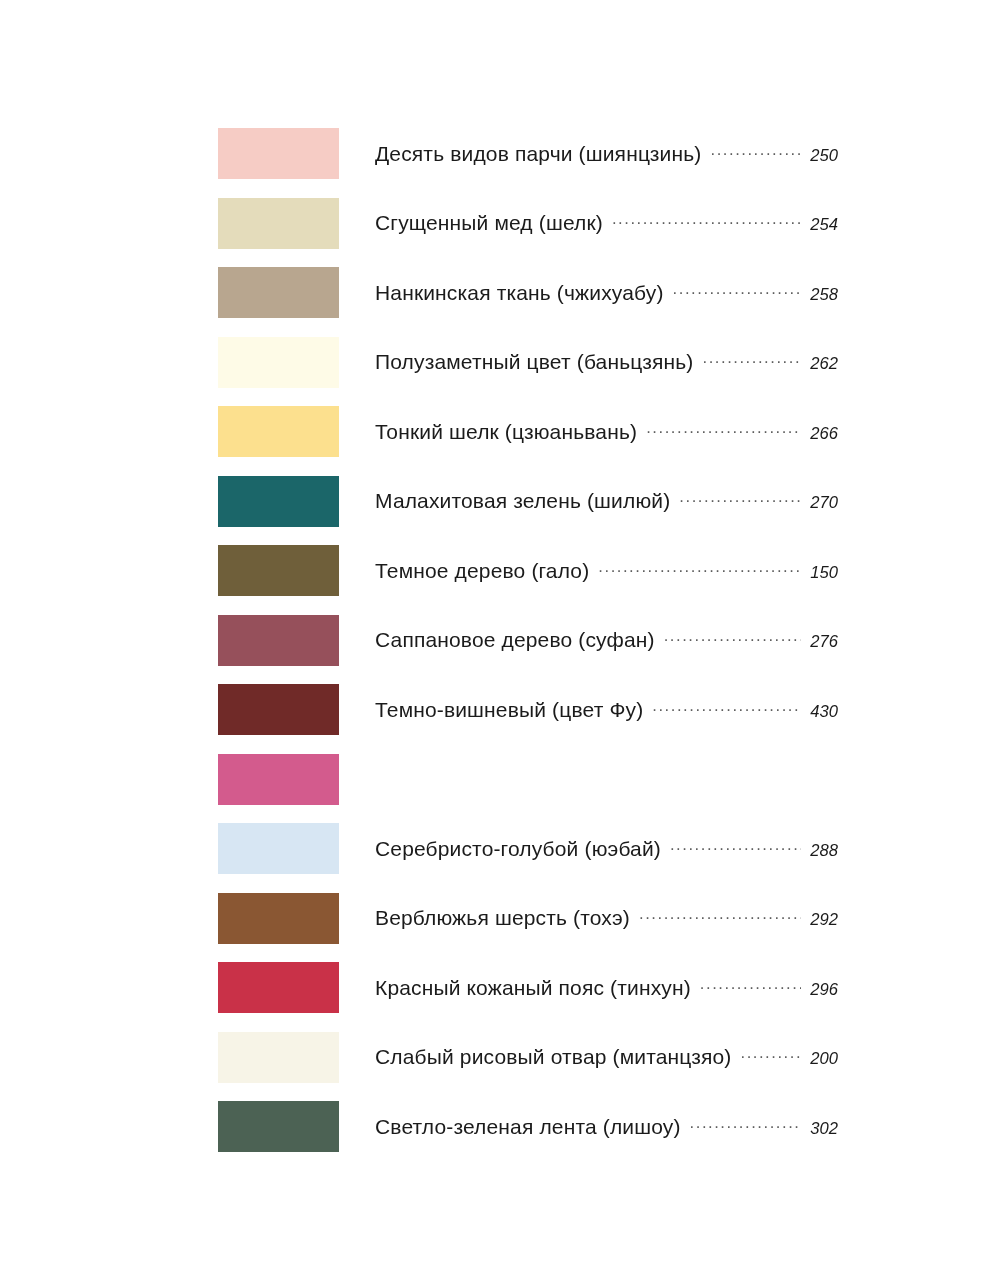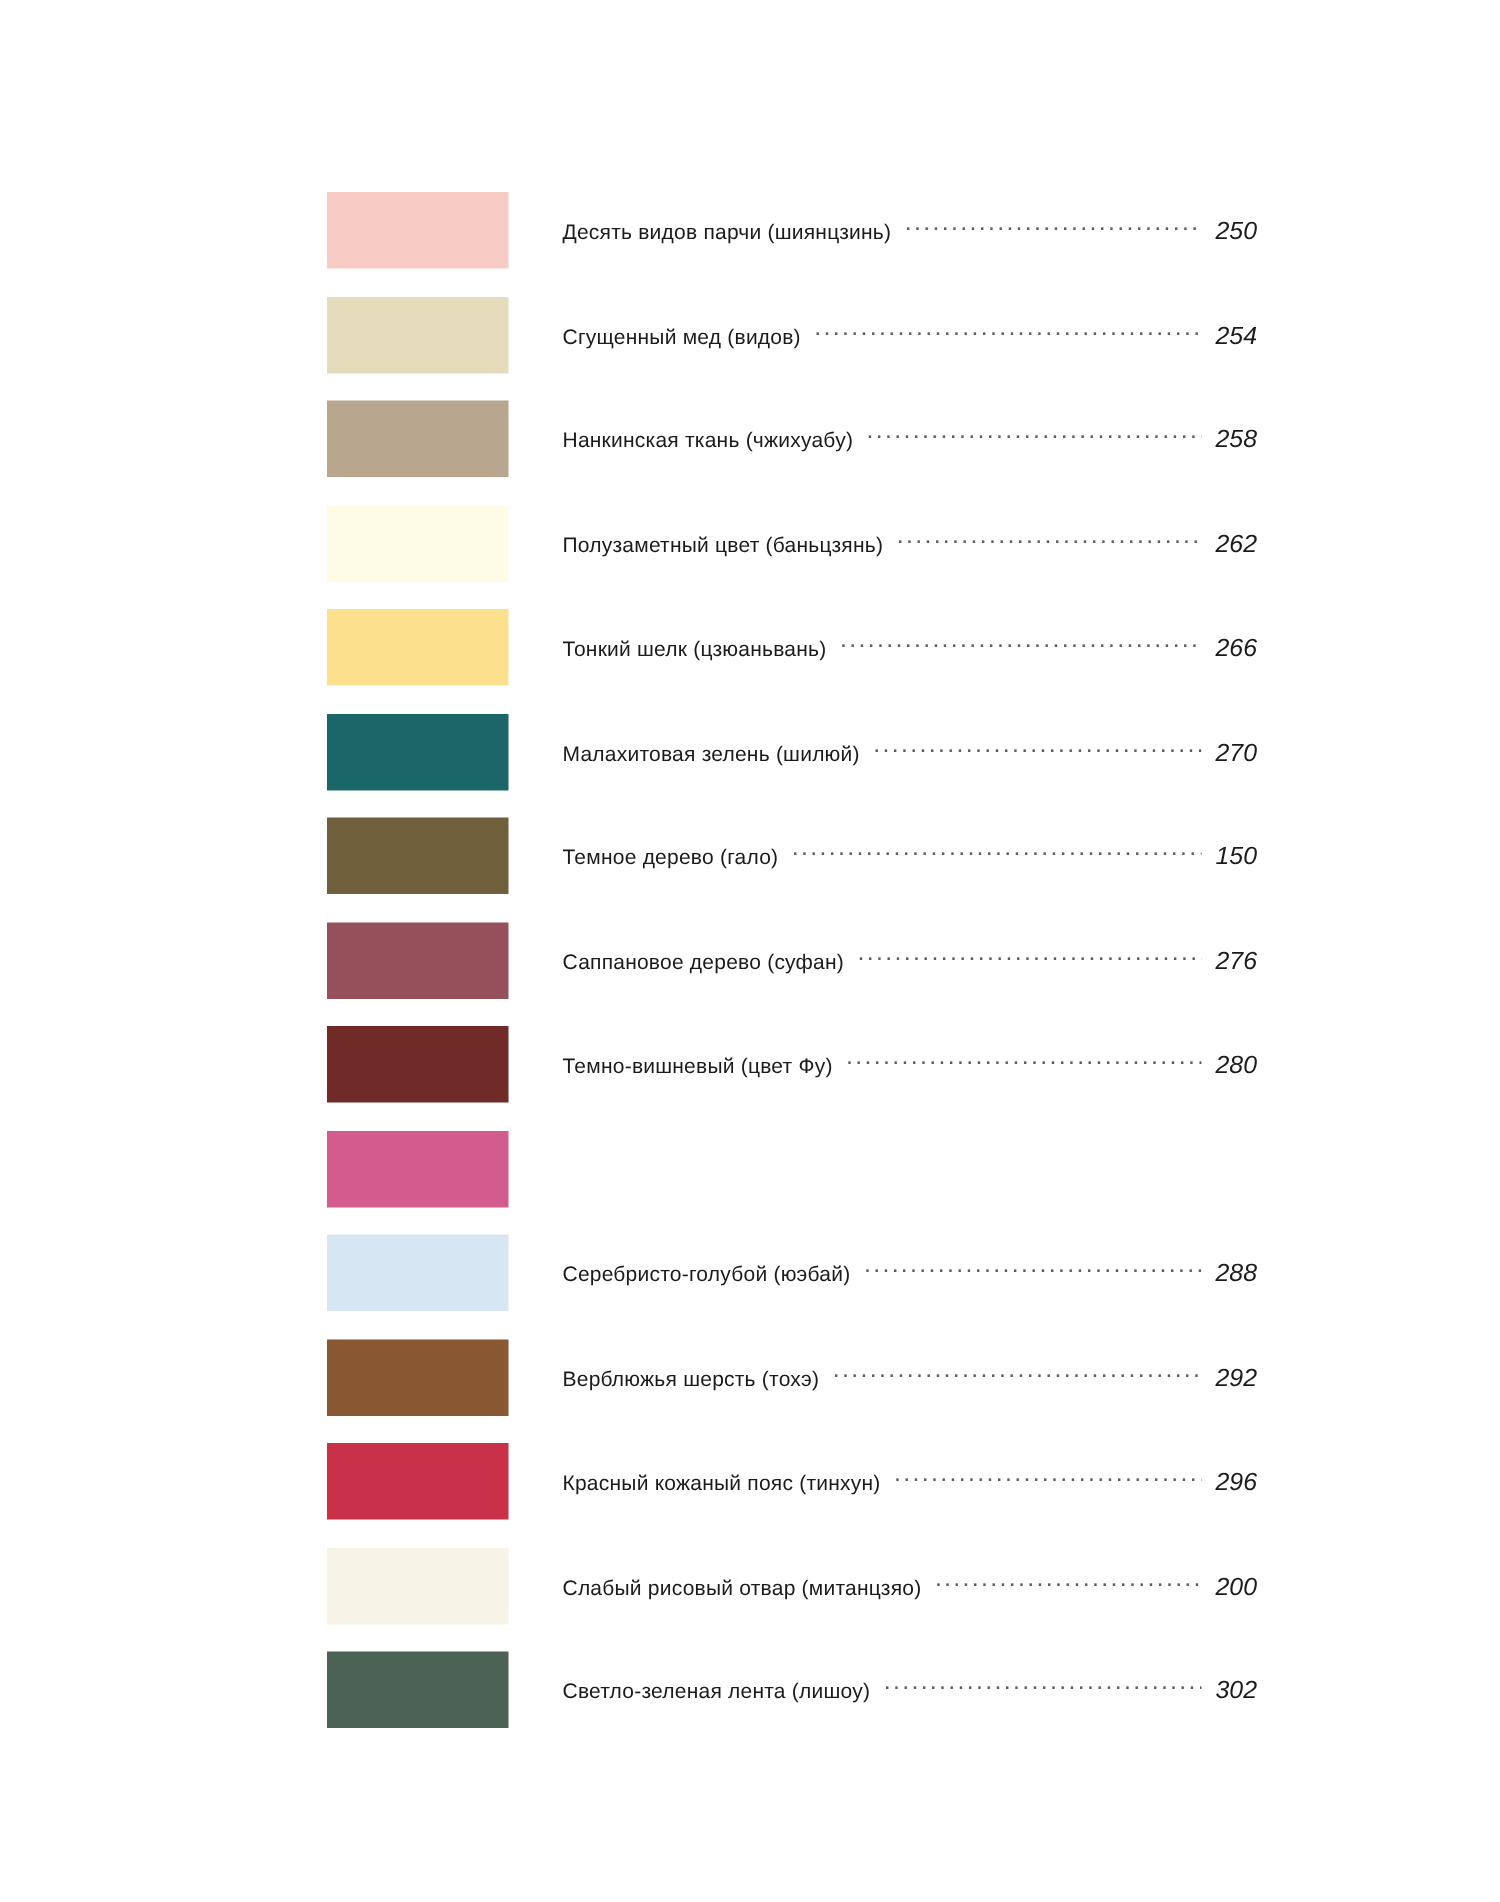--- a/index.html
+++ b/index.html
@@ -50,21 +50,21 @@
 
   .entry-body {
     flex: 1 1 auto;
     display: flex;
     align-items: baseline;
     margin-left: 36px;
     min-width: 0;
   }
 
   .entry-title {
-    font-size: 14px;
+    font-size: 21px;
     letter-spacing: 0.15px;
     white-space: nowrap;
     color: #1b1b1b;
   }
 
   .leader {
     flex: 1 1 auto;
     margin: 0 7px 0 9px;
     position: relative;
     height: 1em;
@@ -103,21 +103,21 @@
         <span class="swatch" style="background: rgb(246, 204, 197);"></span>
         <span class="entry-body">
           <span class="entry-title">Десять видов парчи (шиянцзинь)</span>
           <span class="leader"></span>
           <span class="entry-page">250</span>
         </span>
       </div>
       <div class="toc-entry">
         <span class="swatch" style="background: rgb(228, 220, 187);"></span>
         <span class="entry-body">
-          <span class="entry-title">Сгущенный мед (видов)</span>
+          <span class="entry-title">Сгущенный мед (шелк)</span>
           <span class="leader"></span>
           <span class="entry-page">254</span>
         </span>
       </div>
       <div class="toc-entry">
         <span class="swatch" style="background: rgb(184, 166, 143);"></span>
         <span class="entry-body">
           <span class="entry-title">Нанкинская ткань (чжихуабу)</span>
           <span class="leader"></span>
           <span class="entry-page">258</span>
@@ -161,21 +161,21 @@
           <span class="entry-title">Саппановое дерево (суфан)</span>
           <span class="leader"></span>
           <span class="entry-page">276</span>
         </span>
       </div>
       <div class="toc-entry">
         <span class="swatch" style="background: rgb(112, 42, 40);"></span>
         <span class="entry-body">
           <span class="entry-title">Темно-вишневый (цвет Фу)</span>
           <span class="leader"></span>
-          <span class="entry-page">280</span>
+          <span class="entry-page">430</span>
         </span>
       </div>
       <div class="toc-entry">
         <span class="swatch" style="background: rgb(211, 91, 141);"></span>
       </div>
       <div class="toc-entry">
         <span class="swatch" style="background: rgb(215, 230, 243);"></span>
         <span class="entry-body">
           <span class="entry-title">Серебристо-голубой (юэбай)</span>
           <span class="leader"></span>

